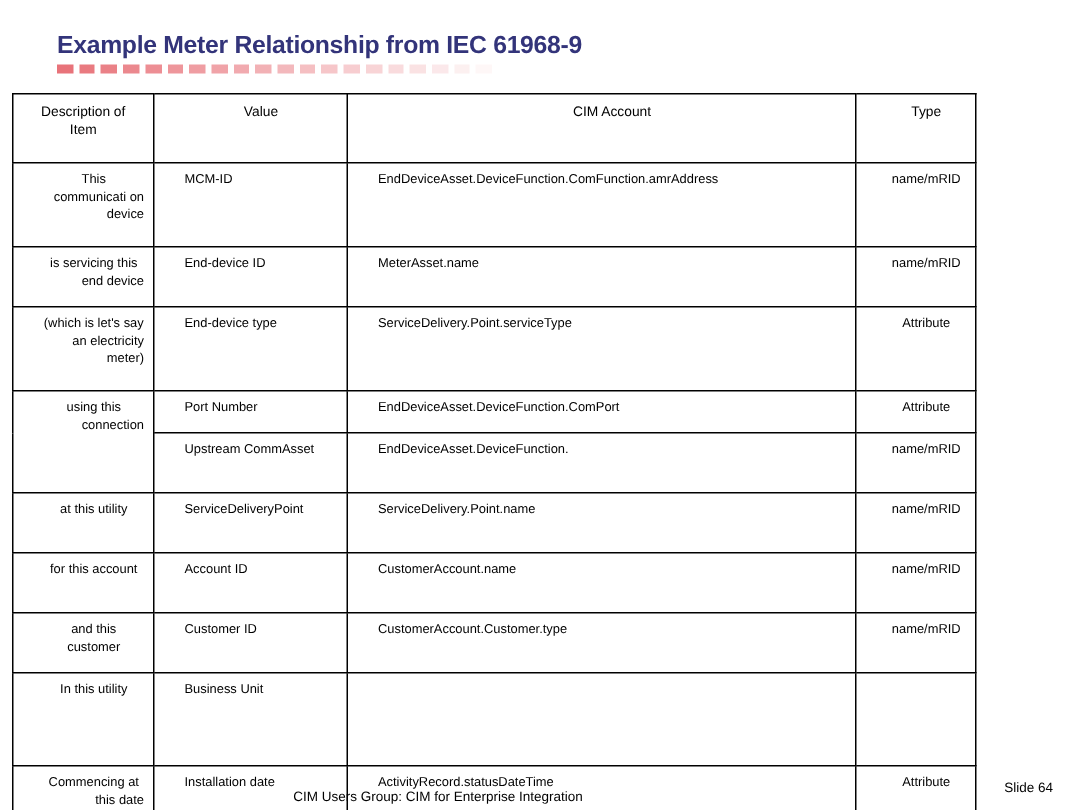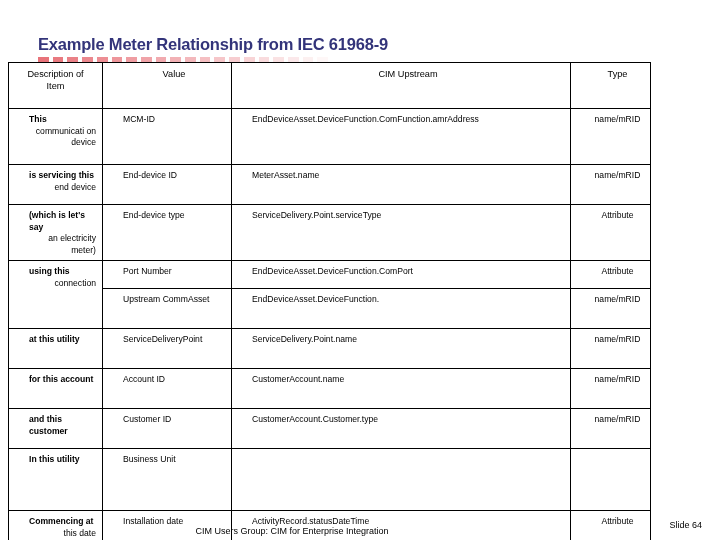--- a/index.html
+++ b/index.html
@@ -12,21 +12,21 @@
     height: 540px;
     overflow: hidden;
     font-family: "Liberation Sans", sans-serif;
     position: relative;
   }
 
   
   #title-block {
     position: absolute;
     left: 38px;
-    top: 34px;
+    top: 20px;
     width: 640px;
   }
   #slide-title {
     font-family: "Liberation Sans", sans-serif;
     font-size: 16.5px;
     font-weight: bold;
     color: #33347a;
     letter-spacing: -0.2px;
     white-space: nowrap;
     line-height: 20px;
@@ -82,22 +82,21 @@
   }
 
   
   td.col-desc {
     text-align: right;
     padding-left: 7px;
     padding-right: 7px;
   }
   td.col-desc .lead {
     display: block;
-    text-align: left;
-    font-weight: bold;
+    text-align: center;
   }
   td.col-desc .cont {
     display: block;
     text-align: right;
   }
   td.col-value, td.col-cim {
     text-align: left;
     white-space: nowrap;
     overflow: hidden;
   }
@@ -199,21 +198,21 @@
       <col class="c4">
   </colgroup>
   <thead>
     <tr>
       <th class="th-desc">
         <span>Description of</span>
         <br>
         <span>Item</span>
       </th>
       <th>Value</th>
-      <th>CIM Upstream</th>
+      <th>CIM Account</th>
       <th>Type</th>
     </tr>
   </thead>
   <tbody id="rel-table-body">
       <tr class="r-tall">
         <td class="col-desc">
           <span class="lead">This</span>
           <span class="cont">communicati on device</span>
         </td>
         <td class="col-value">MCM-ID</td>

